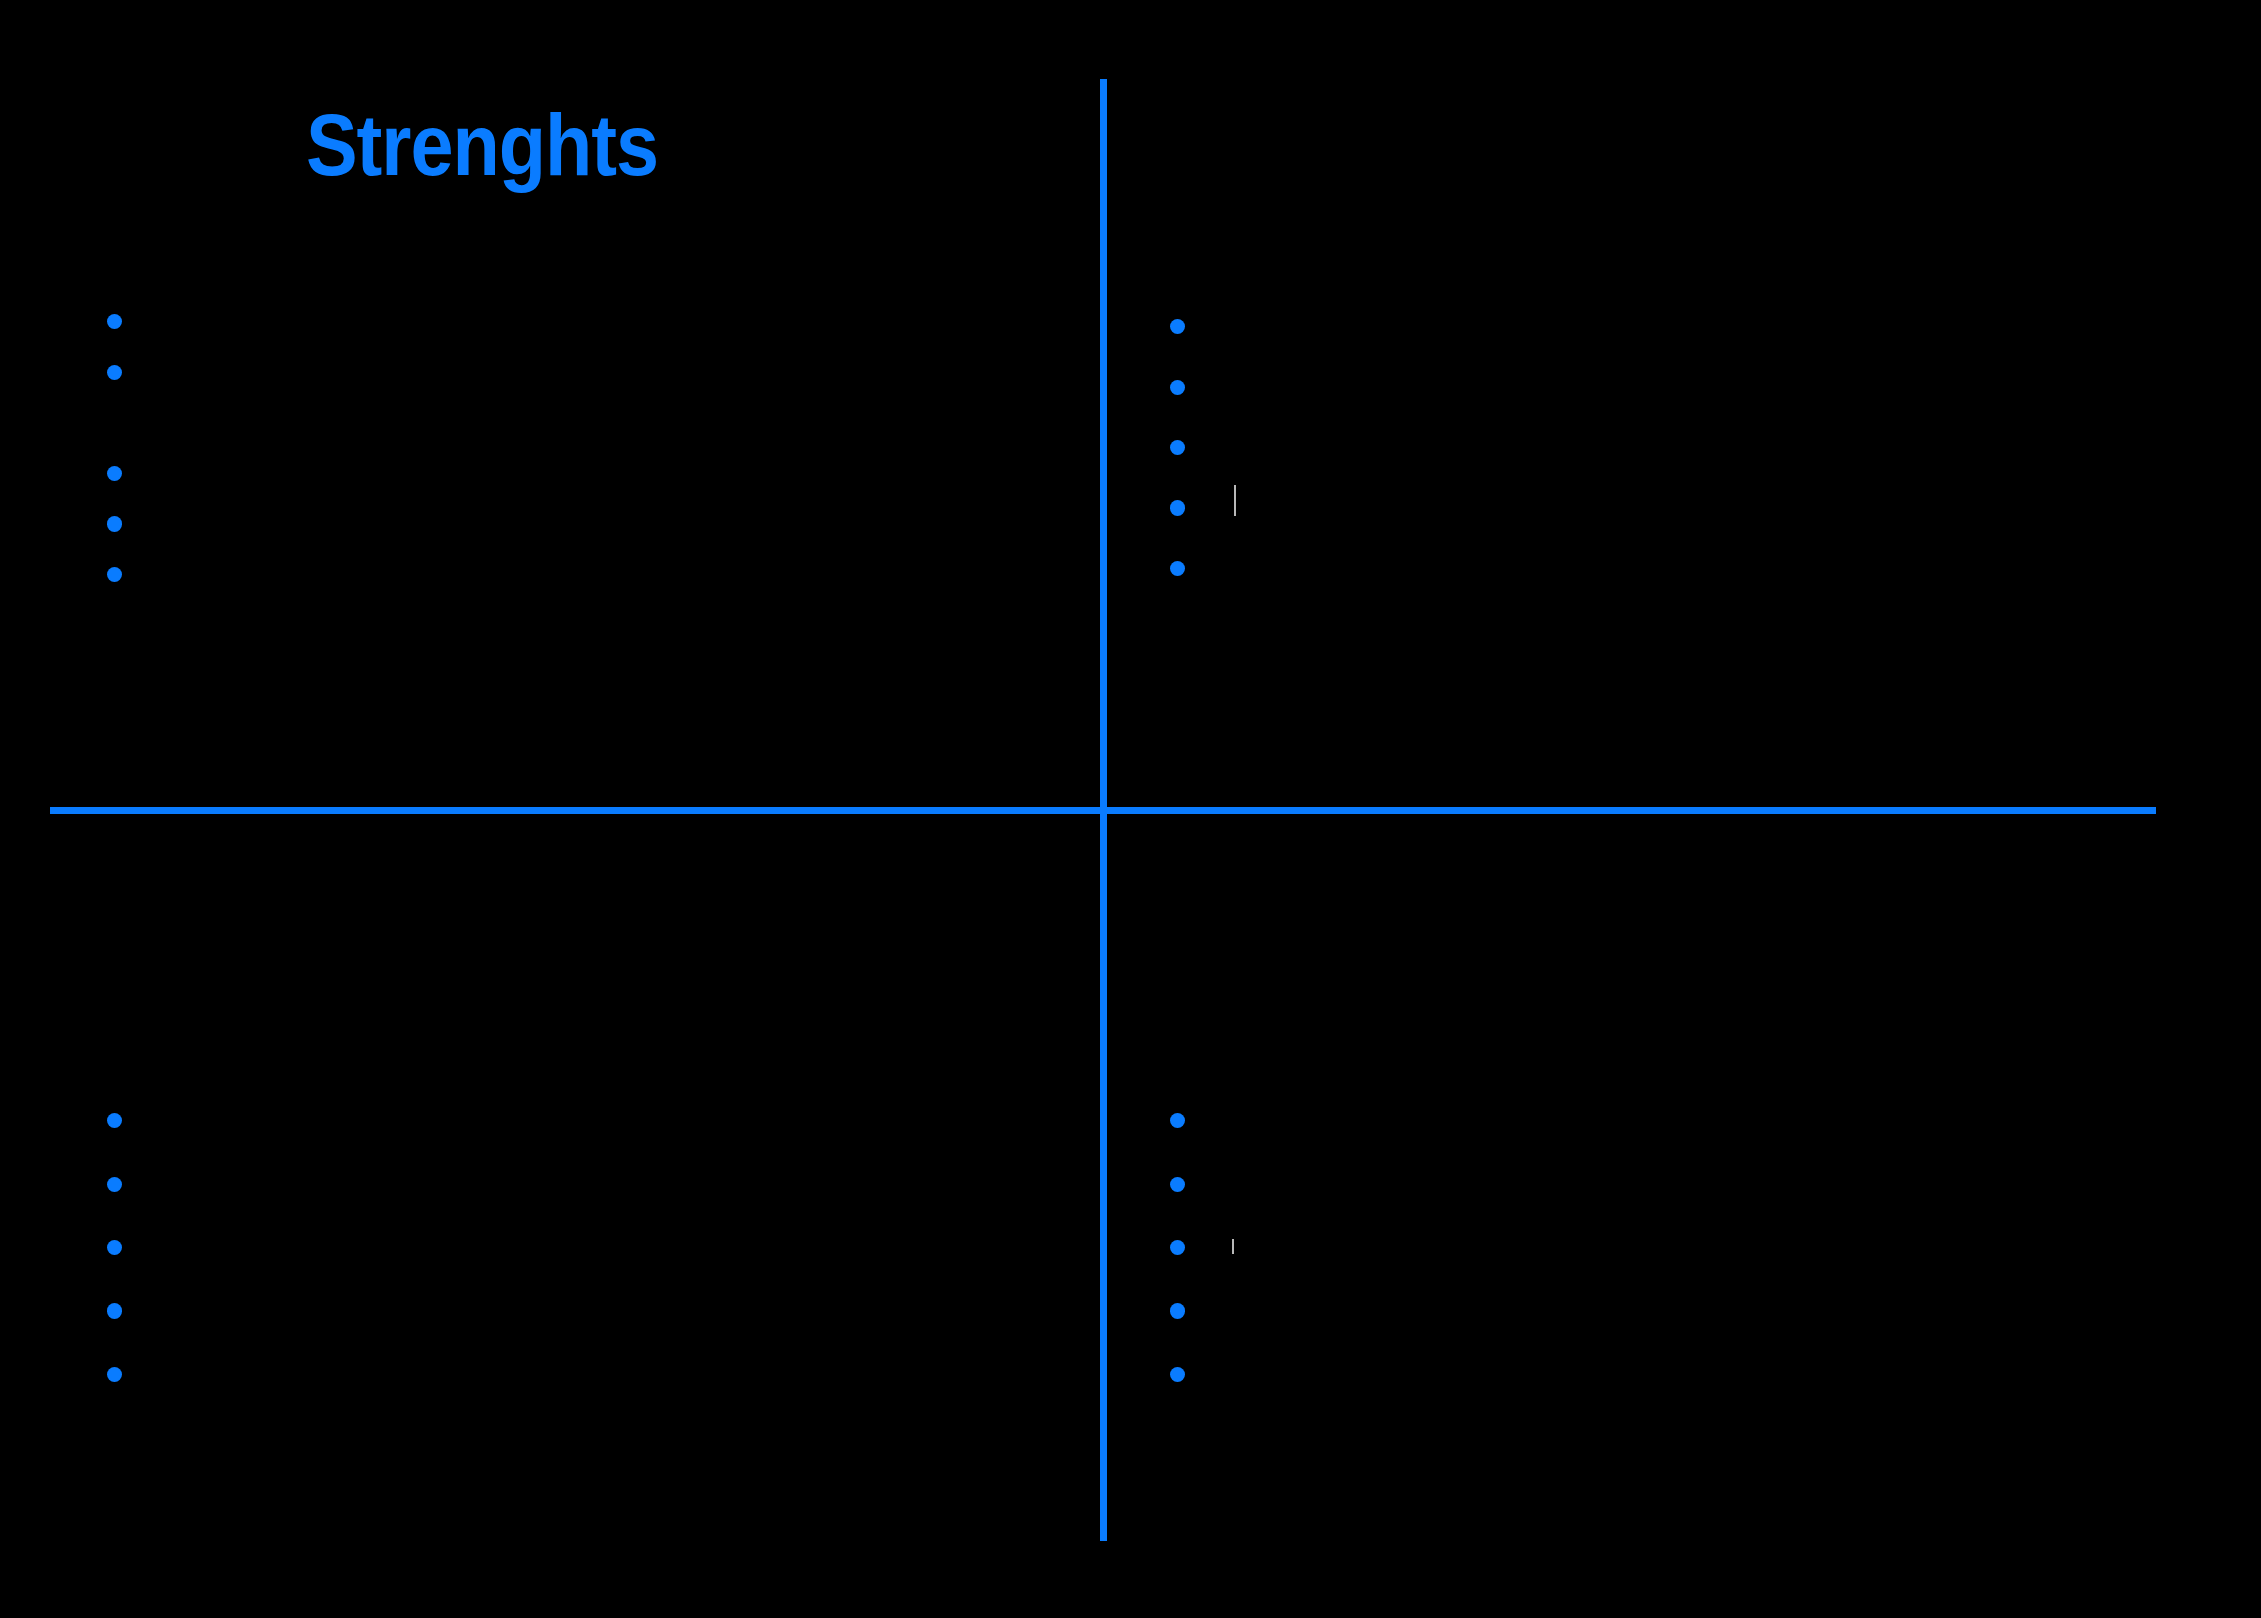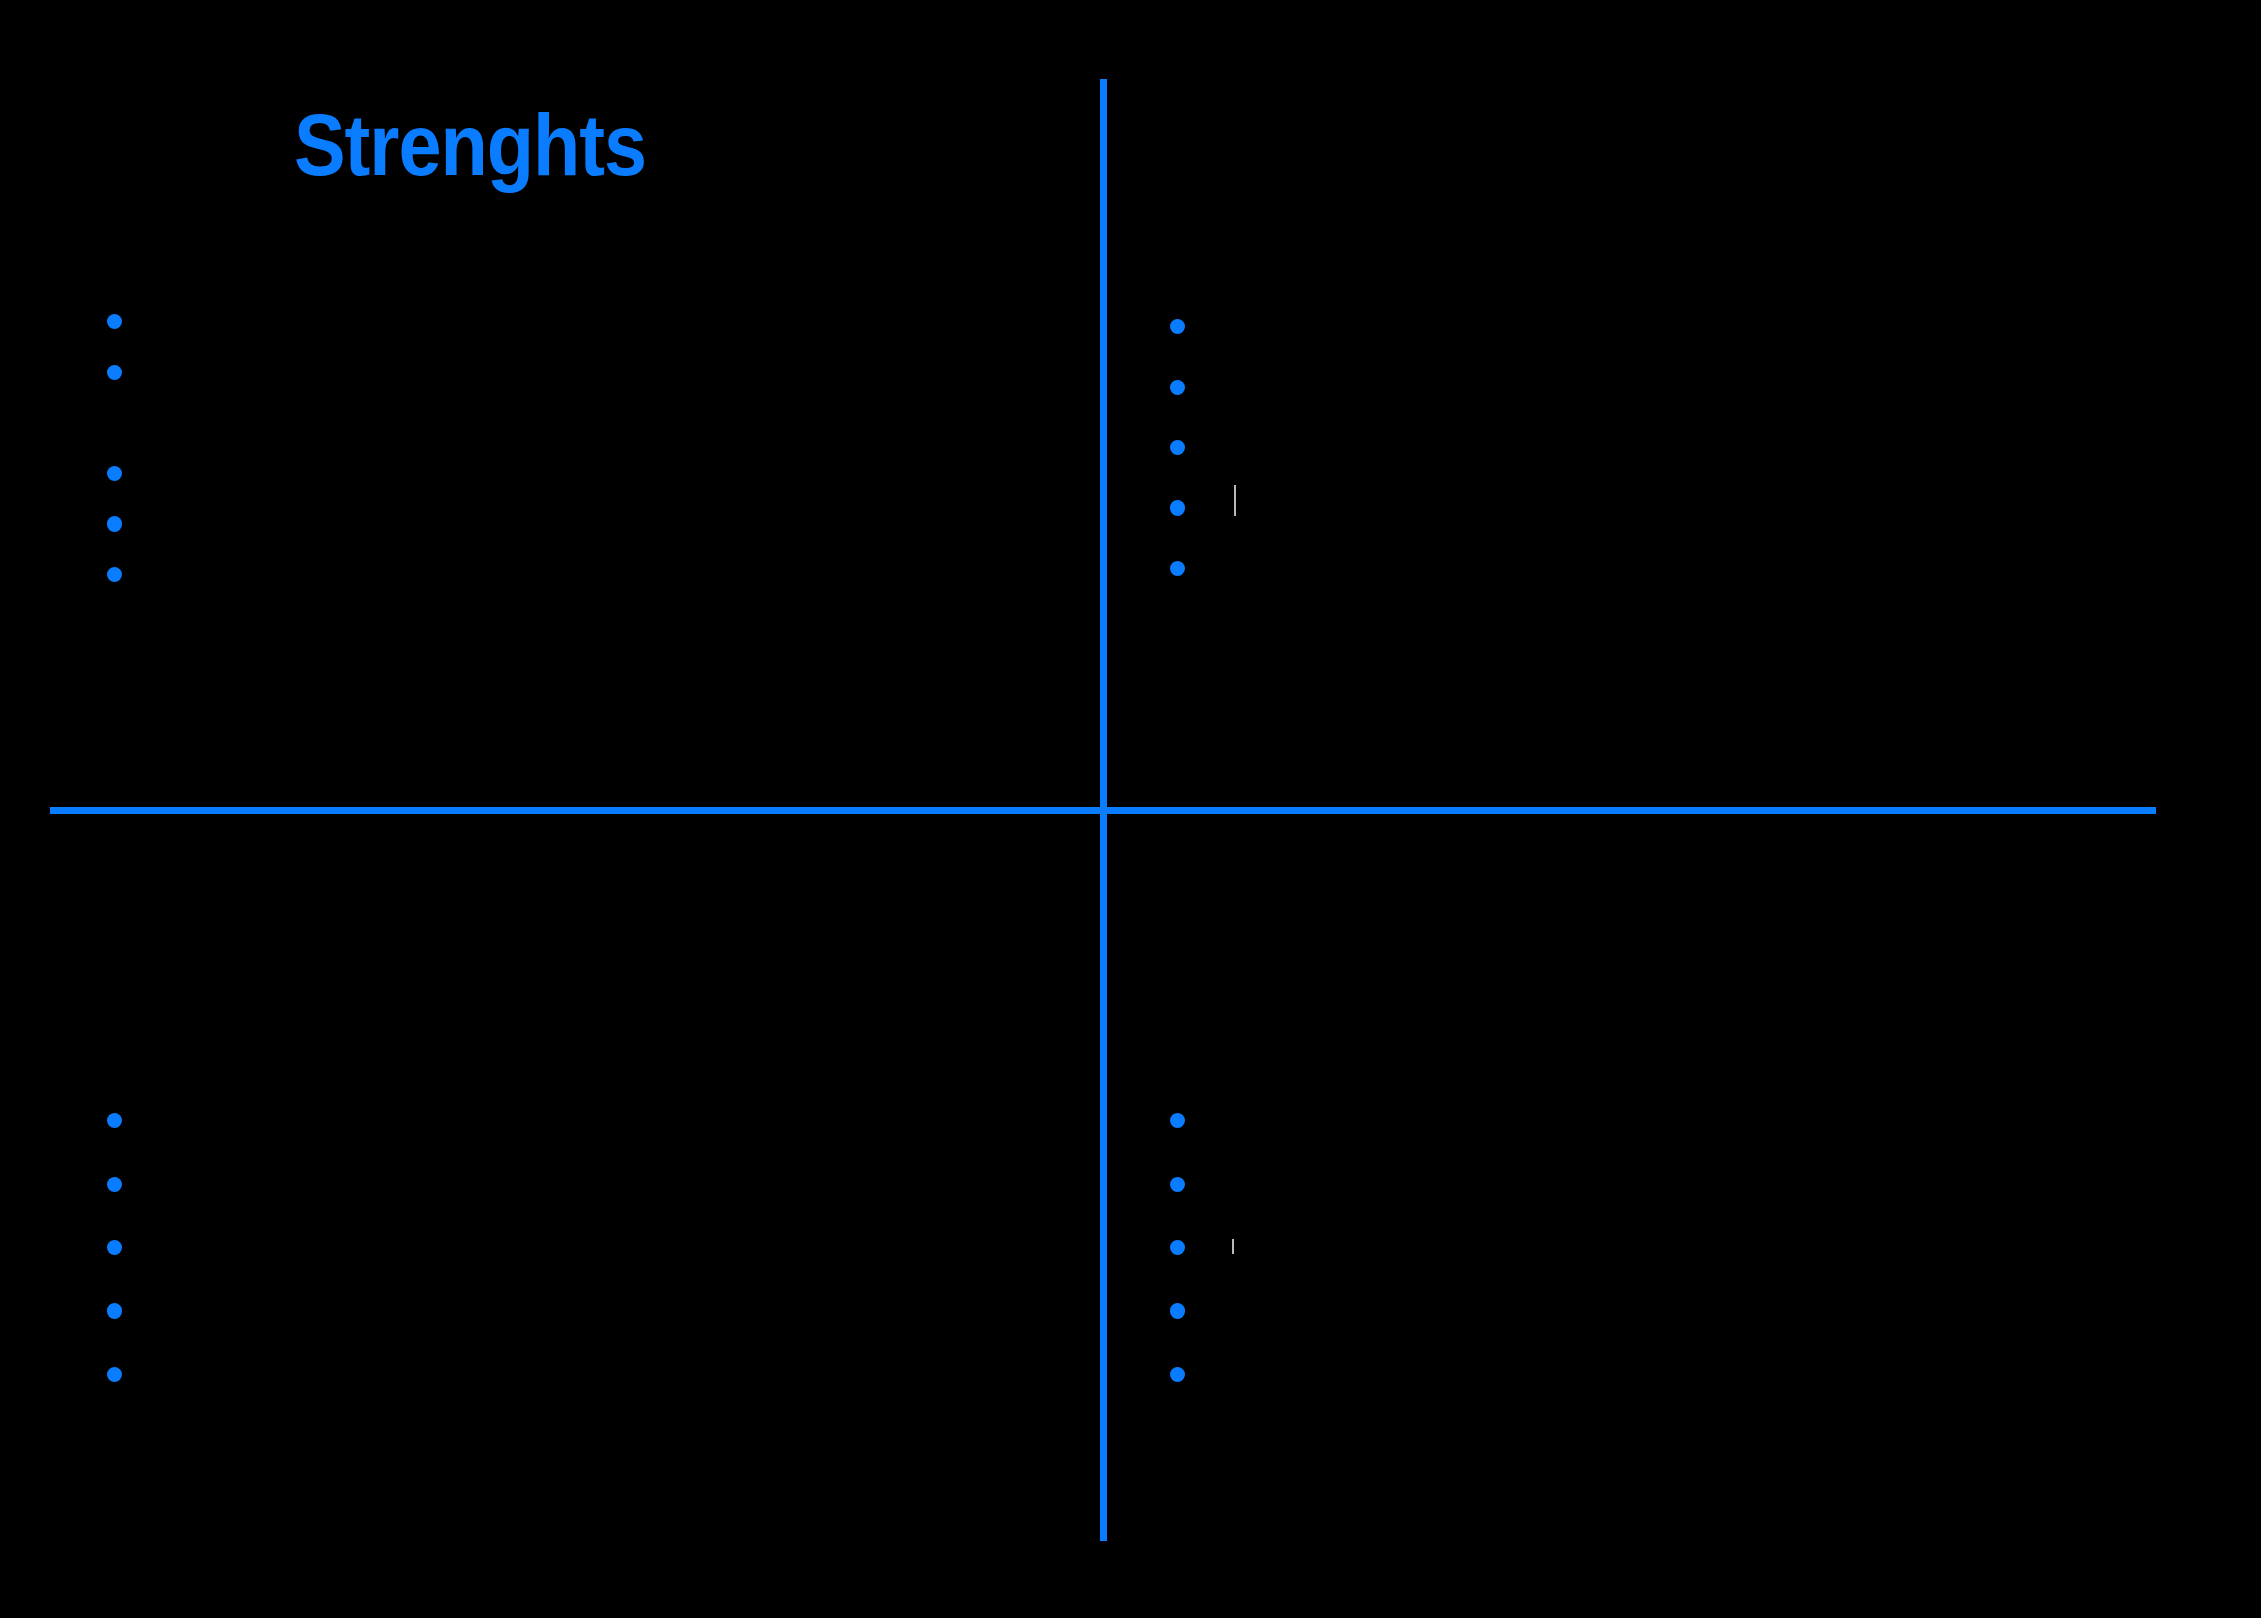--- a/index.html
+++ b/index.html
@@ -34,21 +34,21 @@
     top: 807px;
     width: 2106px;
     height: 6.5px;
     background: #0a7cff;
   }
 
   
   .quadrant {
     position: absolute;
   }
-  .q-strengths      { left: 0px;    top: 0px;    width: 1100px; height: 807px; }
+  .q-strengths      { left: 12px;    top: 0px;    width: 1100px; height: 807px; }
   .q-weaknesses     { left: 1106px; top: 0px;    width: 1155px; height: 807px; }
   .q-opportunities  { left: 0px;    top: 814px; width: 1100px; height: 804px; }
   .q-threats        { left: 1106px; top: 814px; width: 1155px; height: 804px; }
 
   
   .quadrant-title {
     position: absolute;
     color: #0a7cff;
     font-family: "Liberation Sans", sans-serif;
     font-weight: bold;

